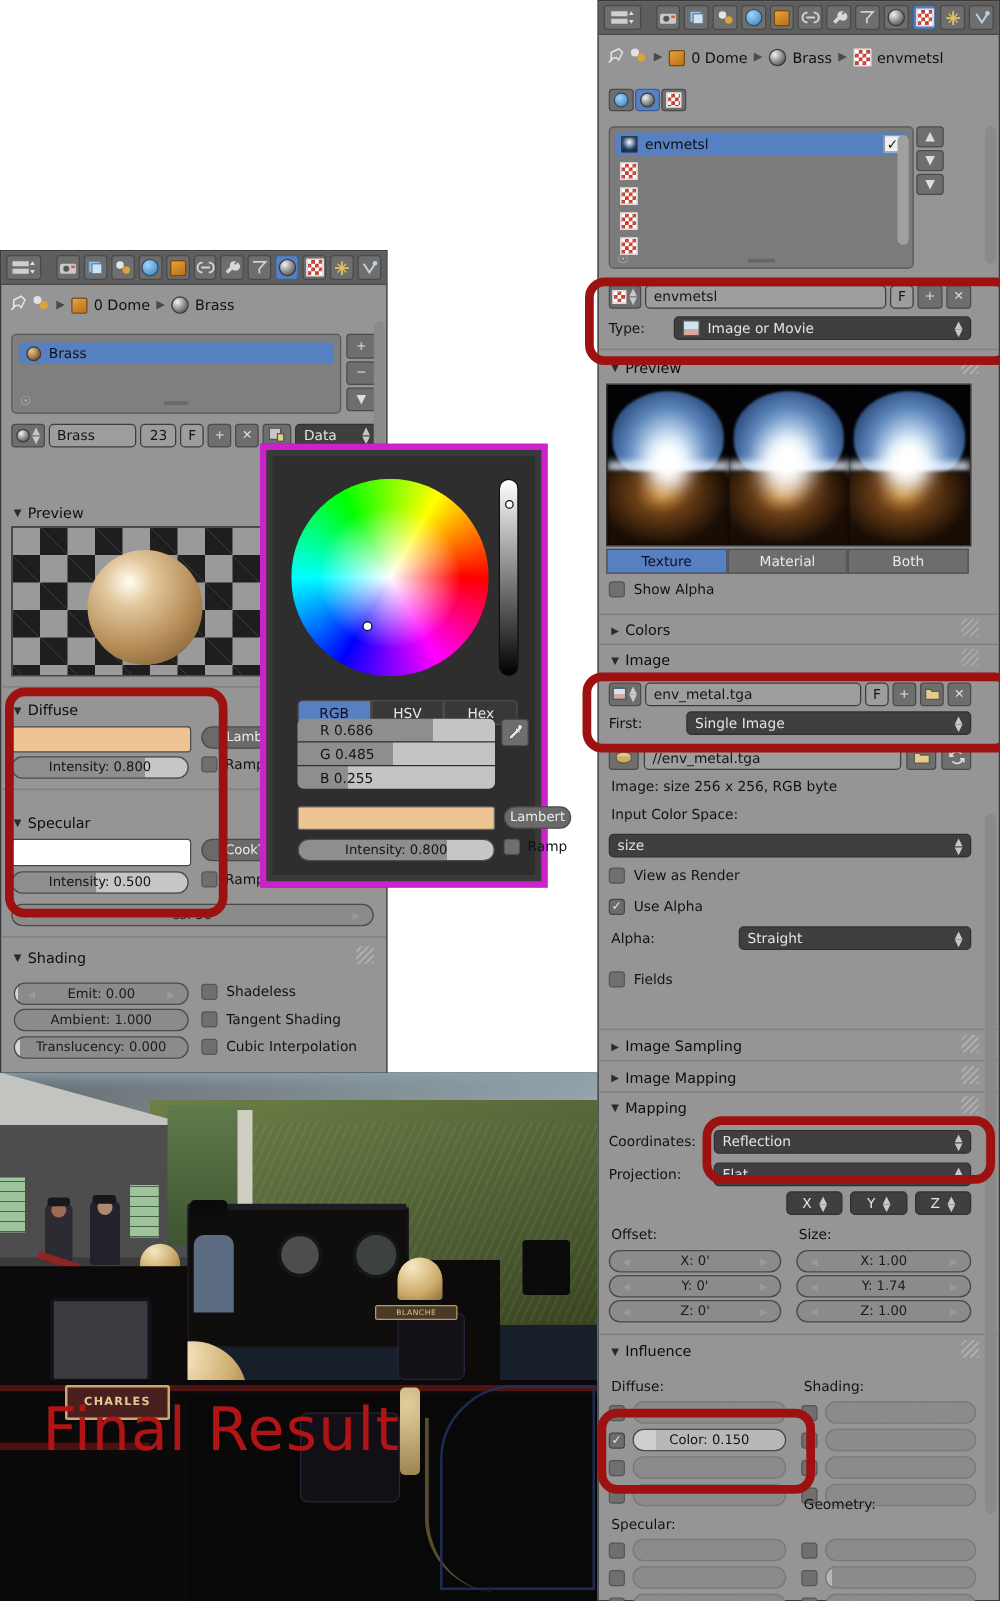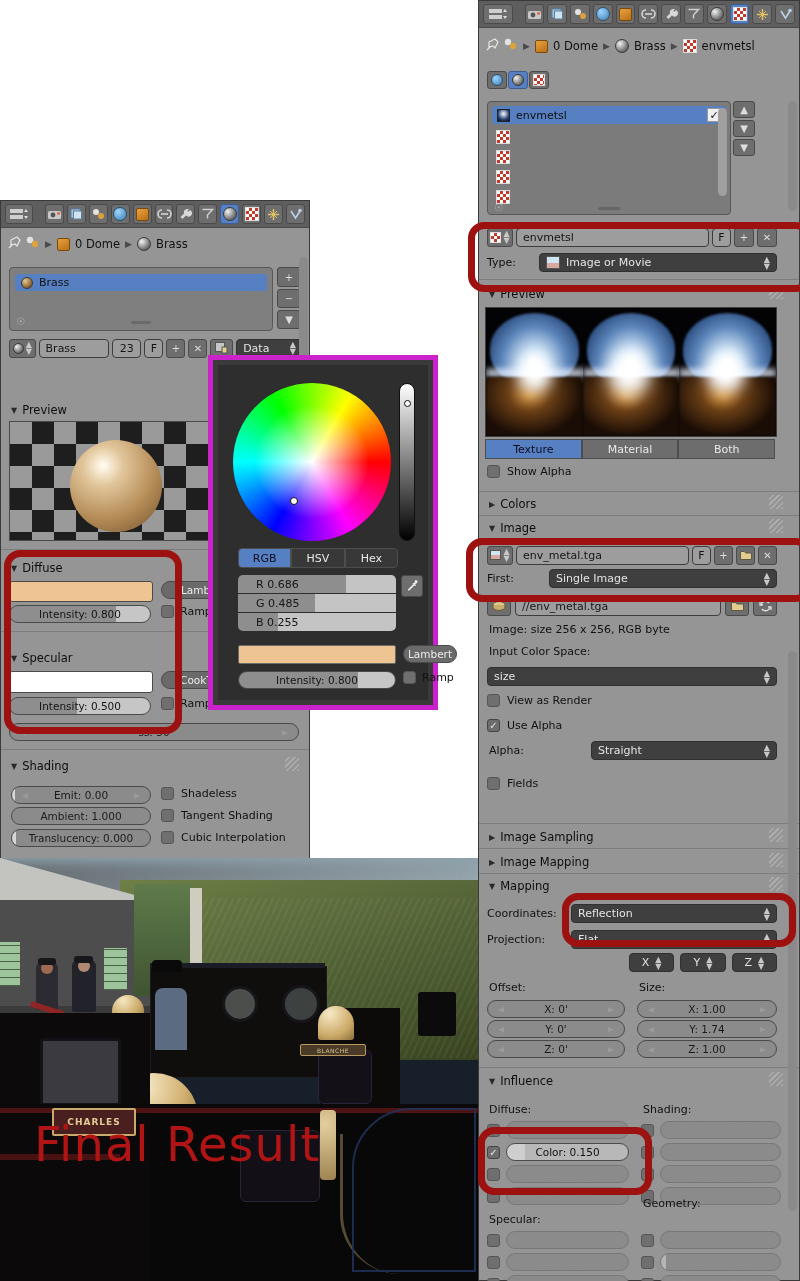--- a/index.html
+++ b/index.html
@@ -832,21 +832,21 @@
        background:
          radial-gradient(circle closest-side,rgba(255,255,255,1) 0%,rgba(255,255,255,0) 72%),
          conic-gradient(from 90deg,#ff0000,#ff00ff,#0000ff,#00ffff,#00ff00,#ffff00,#ff0000);">
     <div style="position:absolute;left:57px;top:114px;width:8px;height:8px;border-radius:50%;background:#fff;border:1.5px solid #111;box-sizing:border-box;"></div>
   </div>
 
   <div style="position:absolute;left:186px;top:23px;width:16px;height:158px;border-radius:8px;background:linear-gradient(#ffffff,#000000);border:1px solid #111;box-sizing:border-box;">
     <div style="position:absolute;left:4px;top:16px;width:7px;height:7px;border-radius:50%;background:#fff;border:1.5px solid #111;box-sizing:border-box;"></div>
   </div>
 
-  <div class="tabrow" style="position:absolute;left:25px;top:188px;width:160px;">
+  <div class="tabrow" style="position:absolute;left:25px;top:200px;width:176px;">
     <div class="tab on" style="border-radius:4px 0 0 4px;">
         <span>RGB</span>
       </div>
     <div class="tab" style="background:#383838;color:#e8e8e8;">
         <span>HSV</span>
       </div>
     <div class="tab" style="background:#383838;color:#e8e8e8;border-radius:0 4px 4px 0;">
         <span>Hex</span>
       </div>
   </div>

